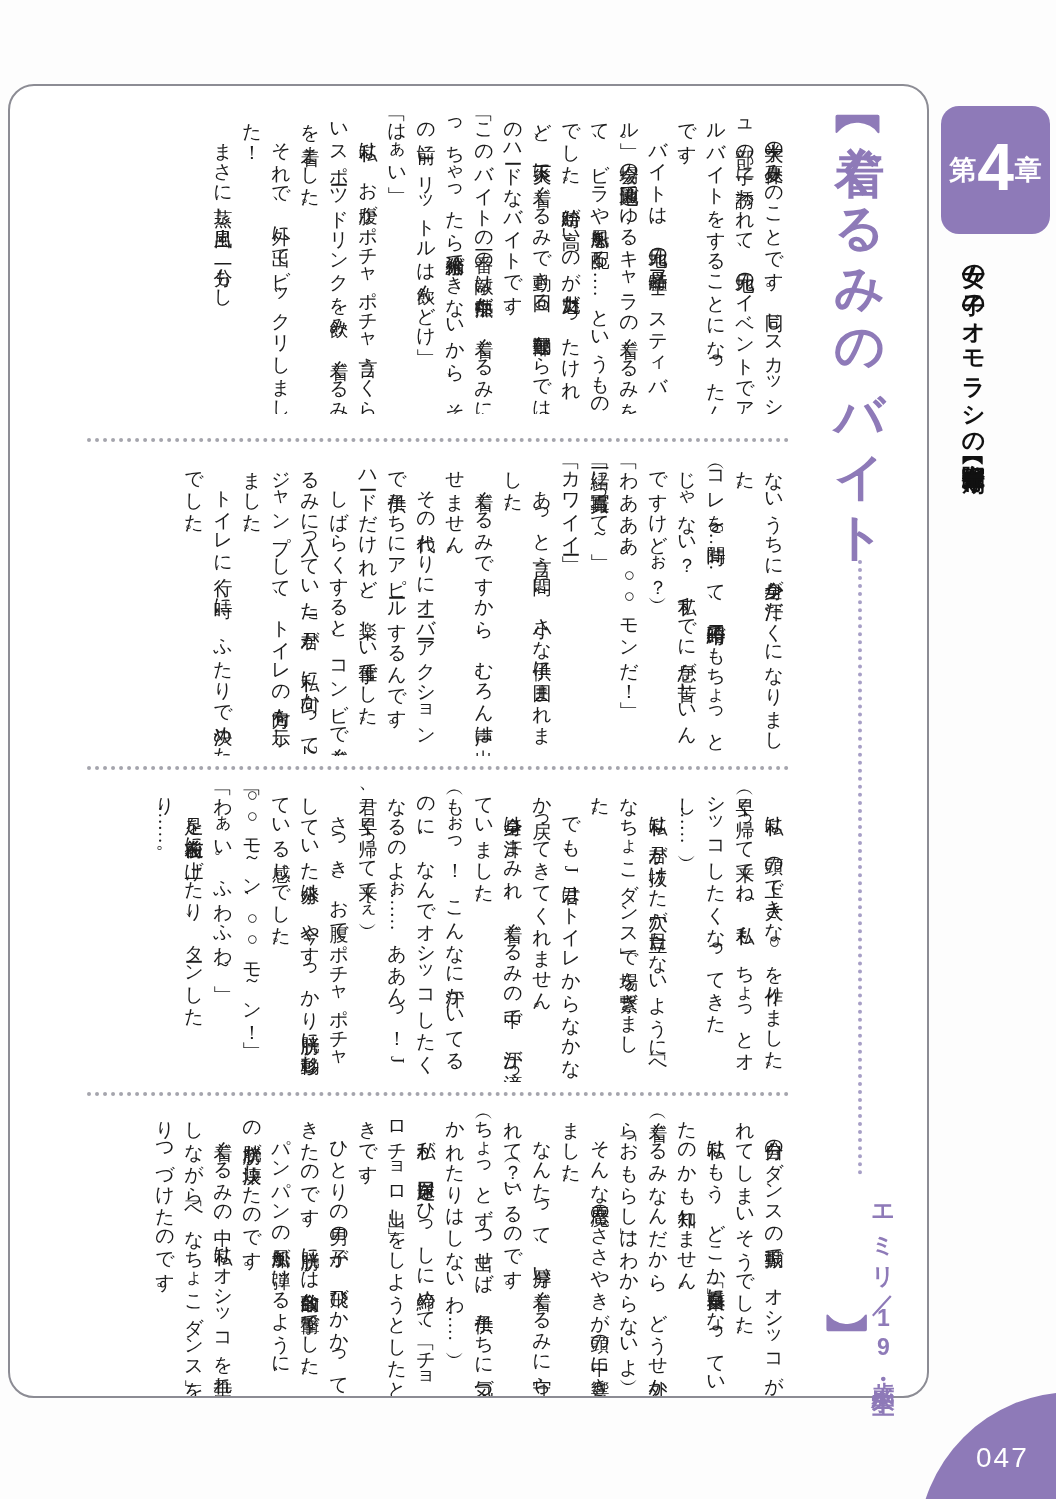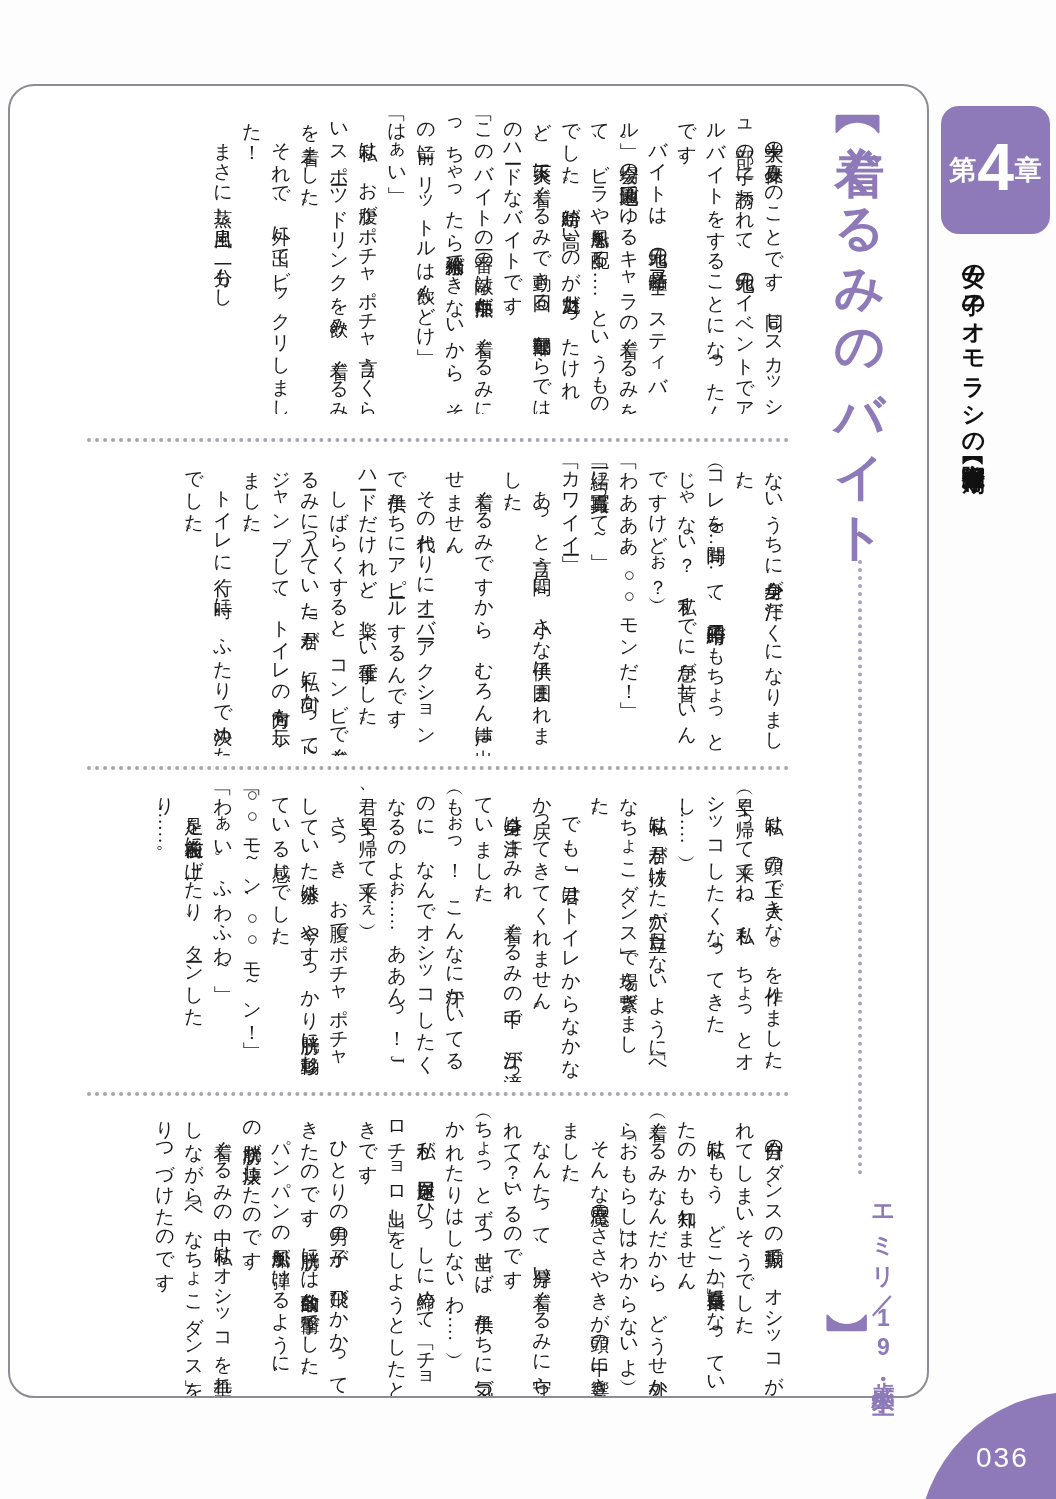--- a/index.html
+++ b/index.html
@@ -174,14 +174,14 @@
       <p class="para">（ちょっとずつ出せば、子供たちに気づかれたりはしないわ……）</p>
       <p class="para indent">私が、尿道口をひっしに締めて、「チョロチョロ出し」をしようとしたときです。</p>
       <p class="para indent">ひとりの男の子が、飛びかかってきたのです。膀胱には致命的な衝撃でした。</p>
       <p class="para indent">パンパンの風船が弾けるように、私の膀胱が決壊したのです。</p>
       <p class="para indent">着ぐるみの中、私はオシッコを垂れ流しながら「へなちょこダンス」を躍りつづけたのです。</p>
     </div>
 
 </div>
 
 <div class="page-circle">
-  <span class="page-num">036</span>
+  <span class="page-num">047</span>
 </div>
 
 </body></html>

